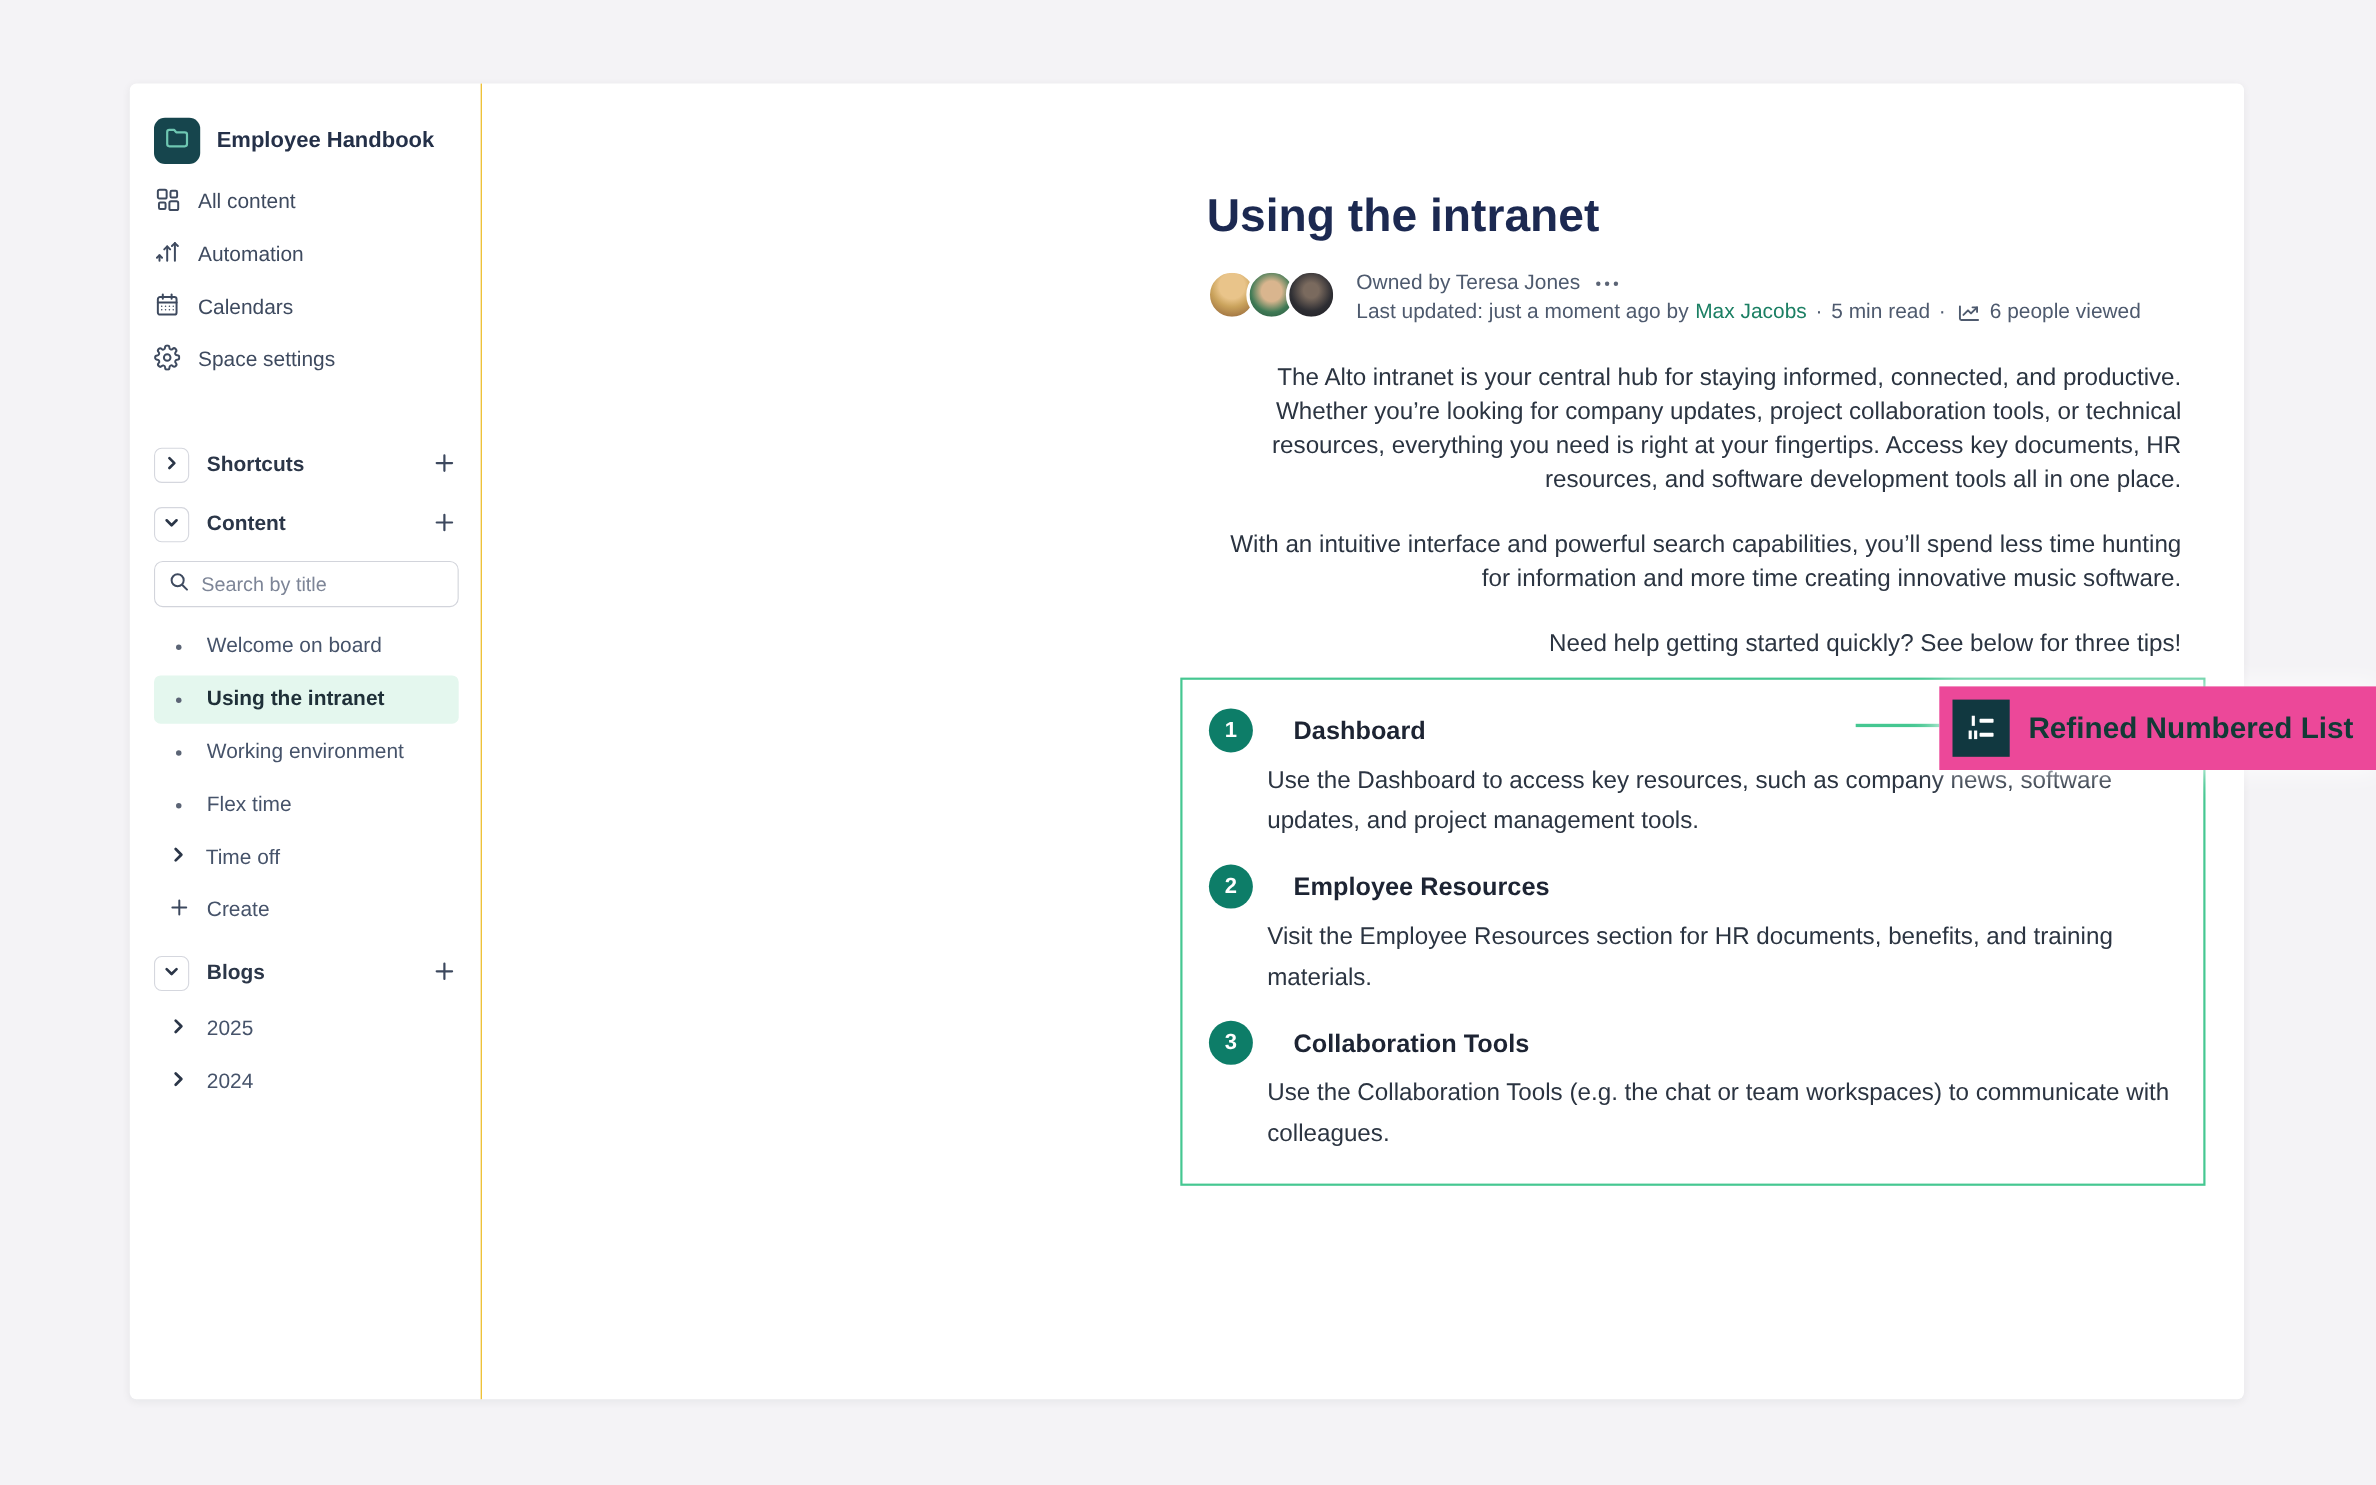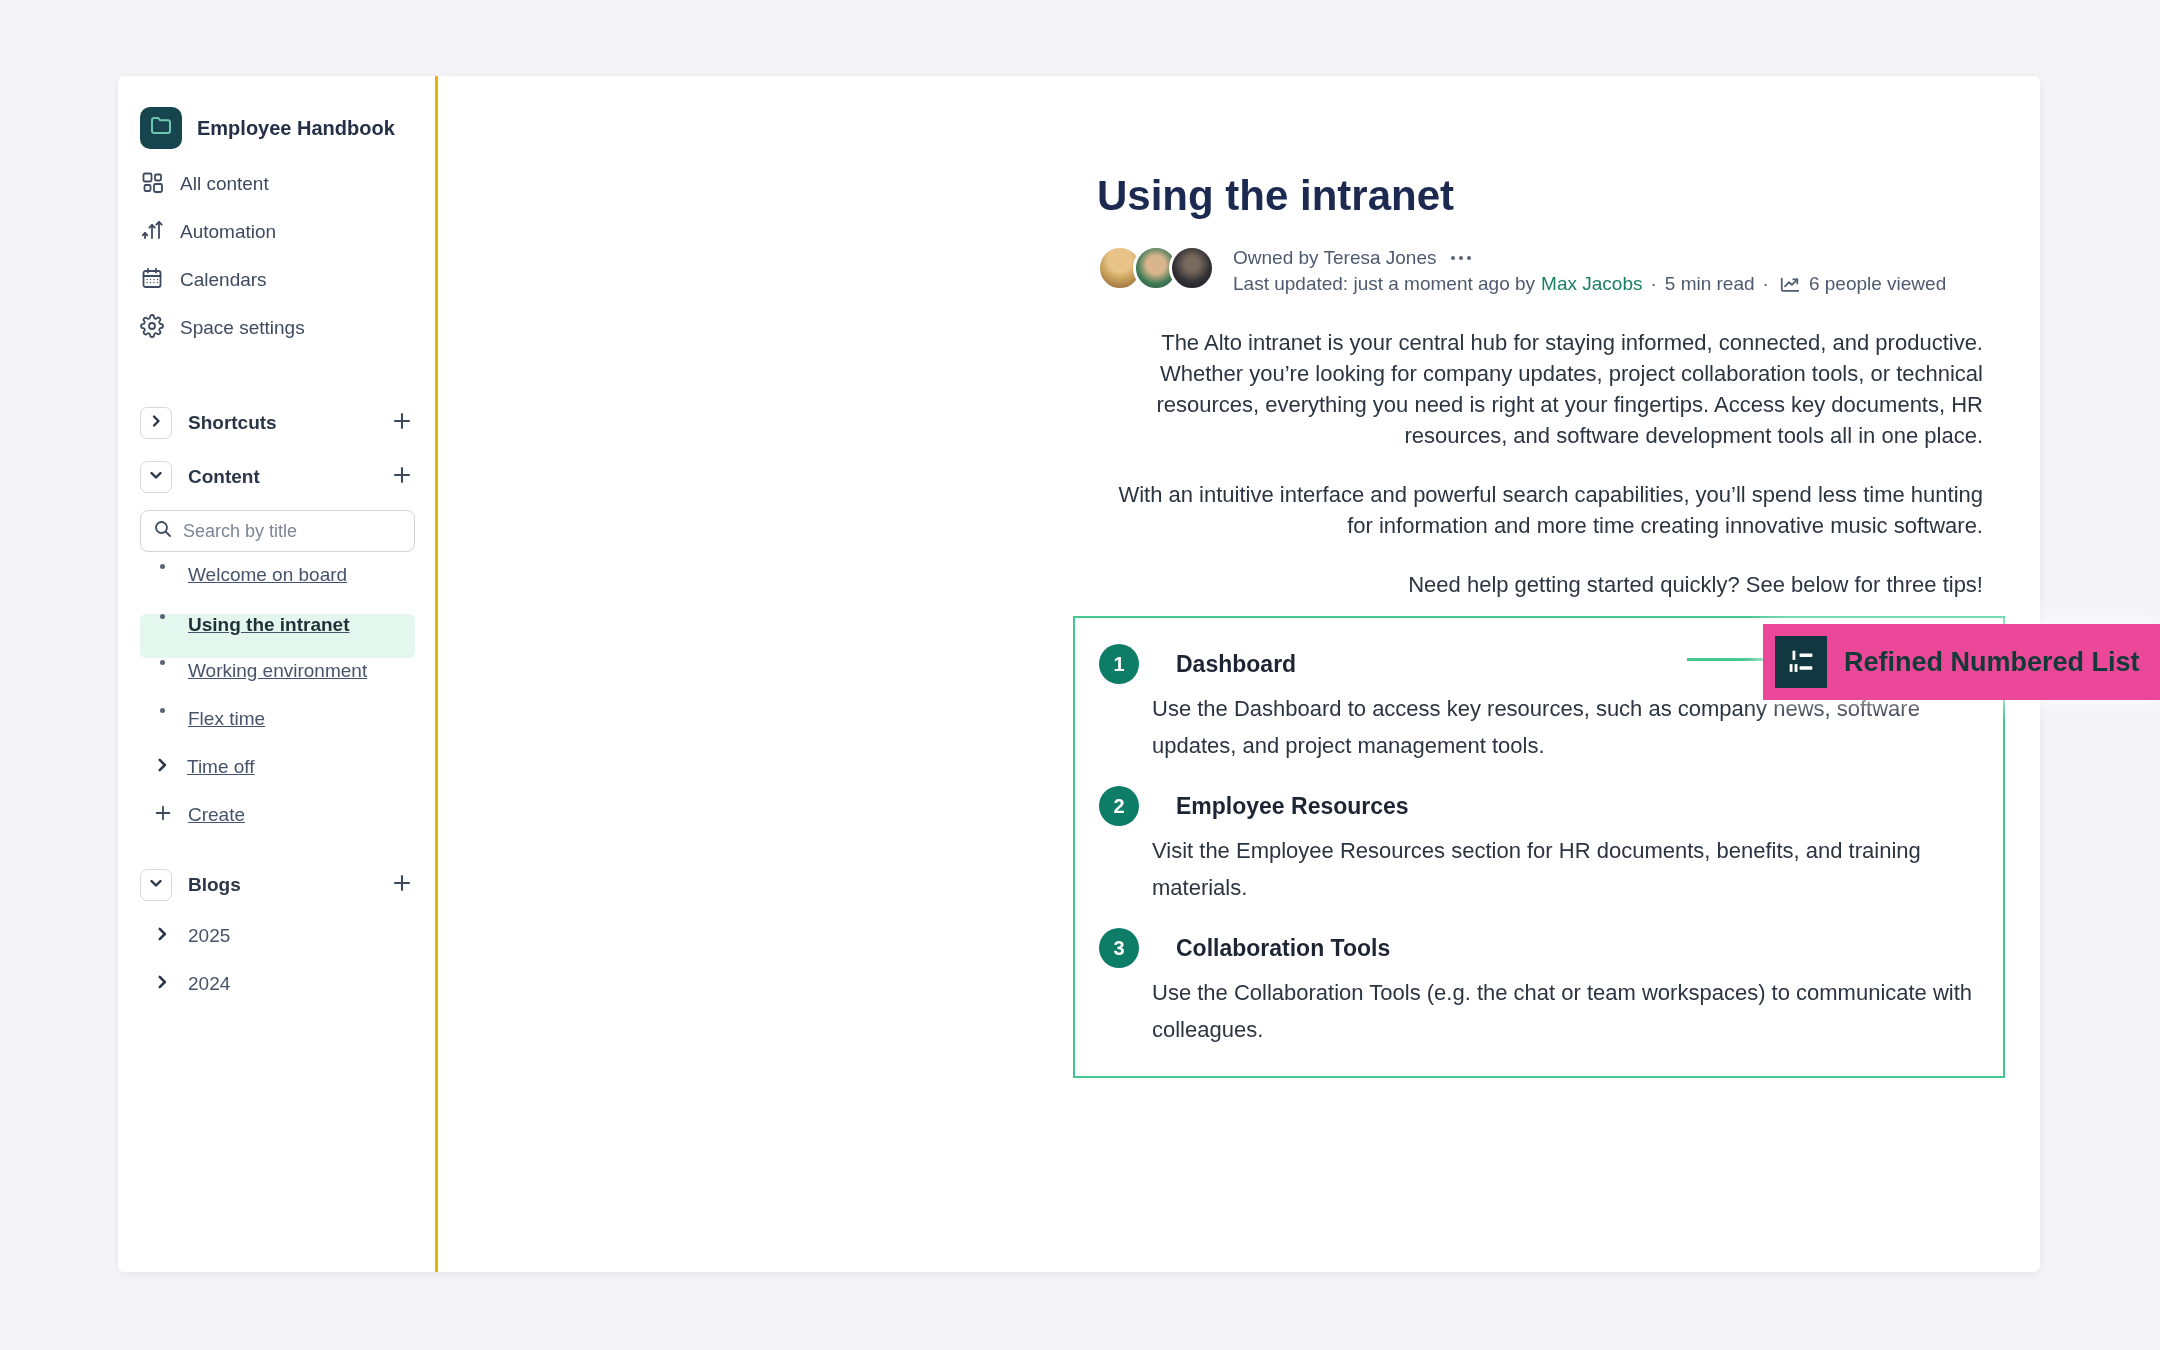--- a/index.html
+++ b/index.html
@@ -12,21 +12,21 @@
     overflow:hidden;
   }
   .card {
     position:absolute; left:118px; top:76px; width:1922px; height:1196px;
     background:#ffffff; border-radius:6px;
     box-shadow:0 2px 8px rgba(24,26,32,.06);
   }
   
   .sidebar {
     position:absolute; left:0; top:0; width:320px; height:100%;
-    border-right:3px solid #eab308; padding:30px 20px 0 22px;
+    border-right:1px solid #eab308; padding:30px 20px 0 22px;
   }
   .logo-row { display:flex; align-items:center; gap:15px; height:44px; margin-bottom:10px; cursor:pointer; }
   .logo-badge {
     width:42px; height:42px; border-radius:10px; background:#16454d;
     display:flex; align-items:center; justify-content:center; flex:0 0 auto;
   }
   .logo-title { font-size:20px; font-weight:bold; color:#243048; }
   .nav-item { display:flex; align-items:center; gap:16px; height:48px; color:#3e4a5f; font-size:19px; cursor:pointer; }
   .nav-item svg { flex:0 0 auto; }
   .section-row { display:flex; align-items:center; height:54px; margin-top:0; }
@@ -39,21 +39,21 @@
   .plus-btn { width:26px; height:26px; display:flex; align-items:center; justify-content:center; cursor:pointer; }
   .search-box {
     margin:6px 0 12px 0; height:42px; border:1px solid #d2d4db; border-radius:8px; background:#fff;
     display:flex; align-items:center; padding:0 12px; gap:10px;
   }
   .search-box input {
     border:none; outline:none; font-size:18px; color:#7f1d1d; width:100%;
     font-family:"Liberation Sans", sans-serif; background:transparent;
   }
   .search-box input::placeholder { color:#7d8597; }
-  .page-item { display:flex; height:48px; padding-left:20px; font-size:19px; color:#46536a; cursor:pointer; border-radius:6px;text-decoration:underline; }
+  .page-item { display:flex; align-items:center; height:48px; padding-left:20px; font-size:19px; color:#46536a; cursor:pointer; border-radius:6px; }
   .page-item .dot { width:5px; height:5px; border-radius:50%; background:#5b6475; flex:0 0 auto; }
   .page-item .lbl { margin-left:23px; }
   .page-item.active { background:#e4f7ee; height:44px; margin:2px 0; }
   .page-item.active .lbl { font-weight:bold; color:#1f3038; }
   .page-item .mini-chev { margin-left:-6px; }
   .year-item { display:flex; align-items:center; height:48px; padding-left:14px; font-size:19px; color:#46536a; cursor:pointer; }
   .year-item .lbl { margin-left:18px; }
   
   .main-col { position:absolute; left:955px; top:94px; width:932px; }
   .pad24 { padding-left:24px; padding-right:0; }

